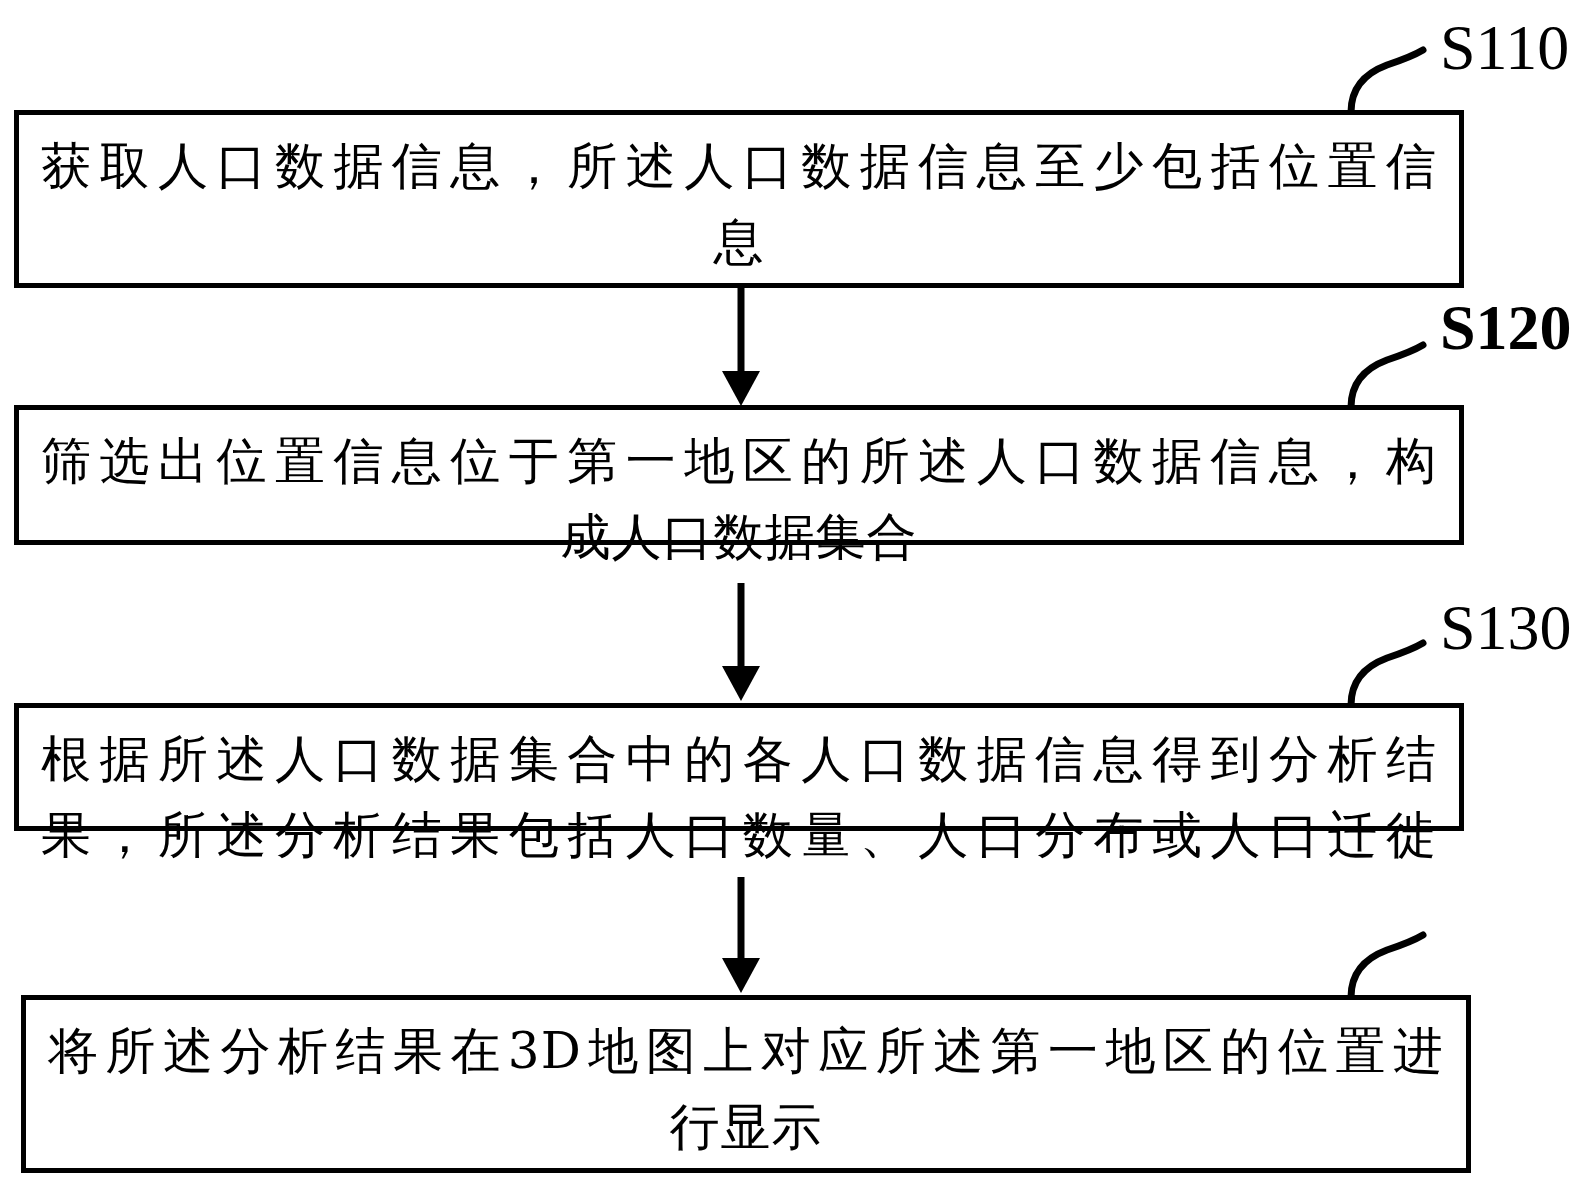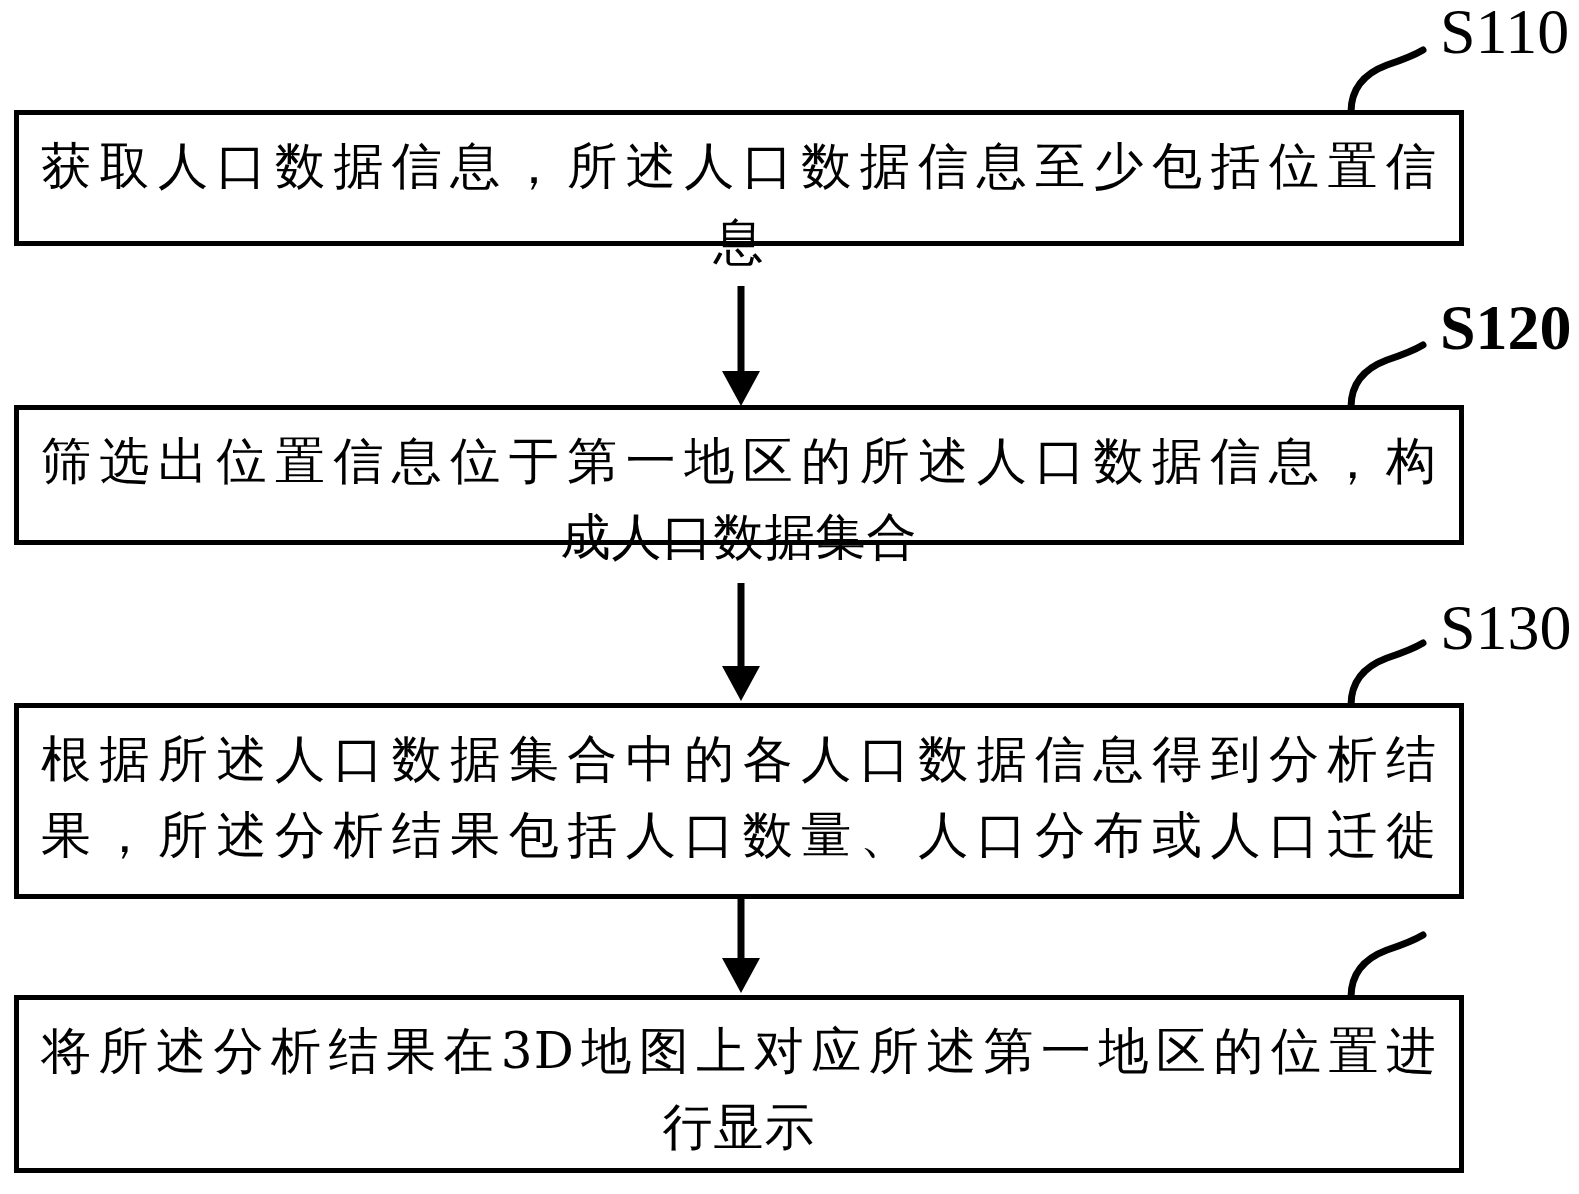--- a/index.html
+++ b/index.html
@@ -13,24 +13,24 @@
     overflow: hidden;
   }
   .box {
     position: absolute;
     left: 14px;
     width: 1450px;
     border: 5px solid #000000;
     box-sizing: border-box;
     background: #ffffff;
   }
-  .b1 { top: 110px;  height: 136px; }
+  .b1 { top: 110px;  height: 178px; }
   .b2 { top: 405px;  height: 140px; }
-  .b3 { top: 703px;  height: 196px; }
-  .b4 { top: 995px;  height: 178px; }
+  .b3 { top: 703px;  height: 128px; }
+  .b4 { top: 995px;  height: 178px; margin-left: 7px; }
   .txt {
     padding: 13px 22px 0 22px;
     font-size: 50px;
     line-height: 76px;
     letter-spacing: 1px;
   }
   .ln-justify {
     text-align: justify;
     text-align-last: justify;
     text-justify: inter-character;
@@ -38,21 +38,21 @@
   .ln-center { text-align: center; }
   .slabel {
     position: absolute;
     left: 1440px;
     width: 139px;
     font-family: "Liberation Serif", serif;
     font-size: 64px;
     line-height: 64px;
     white-space: nowrap;
   }
-  .sl1 { top: 0px; }
+  .sl1 { top: 16px; }
   .sl2 { top: 296px; font-weight: bold; }
   .sl3 { top: 596px; }
   .sl4 { top: 891px; }
   svg.overlay {
     position: absolute;
     left: 0; top: 0;
     pointer-events: none;
   }
 </style>
 </head>

